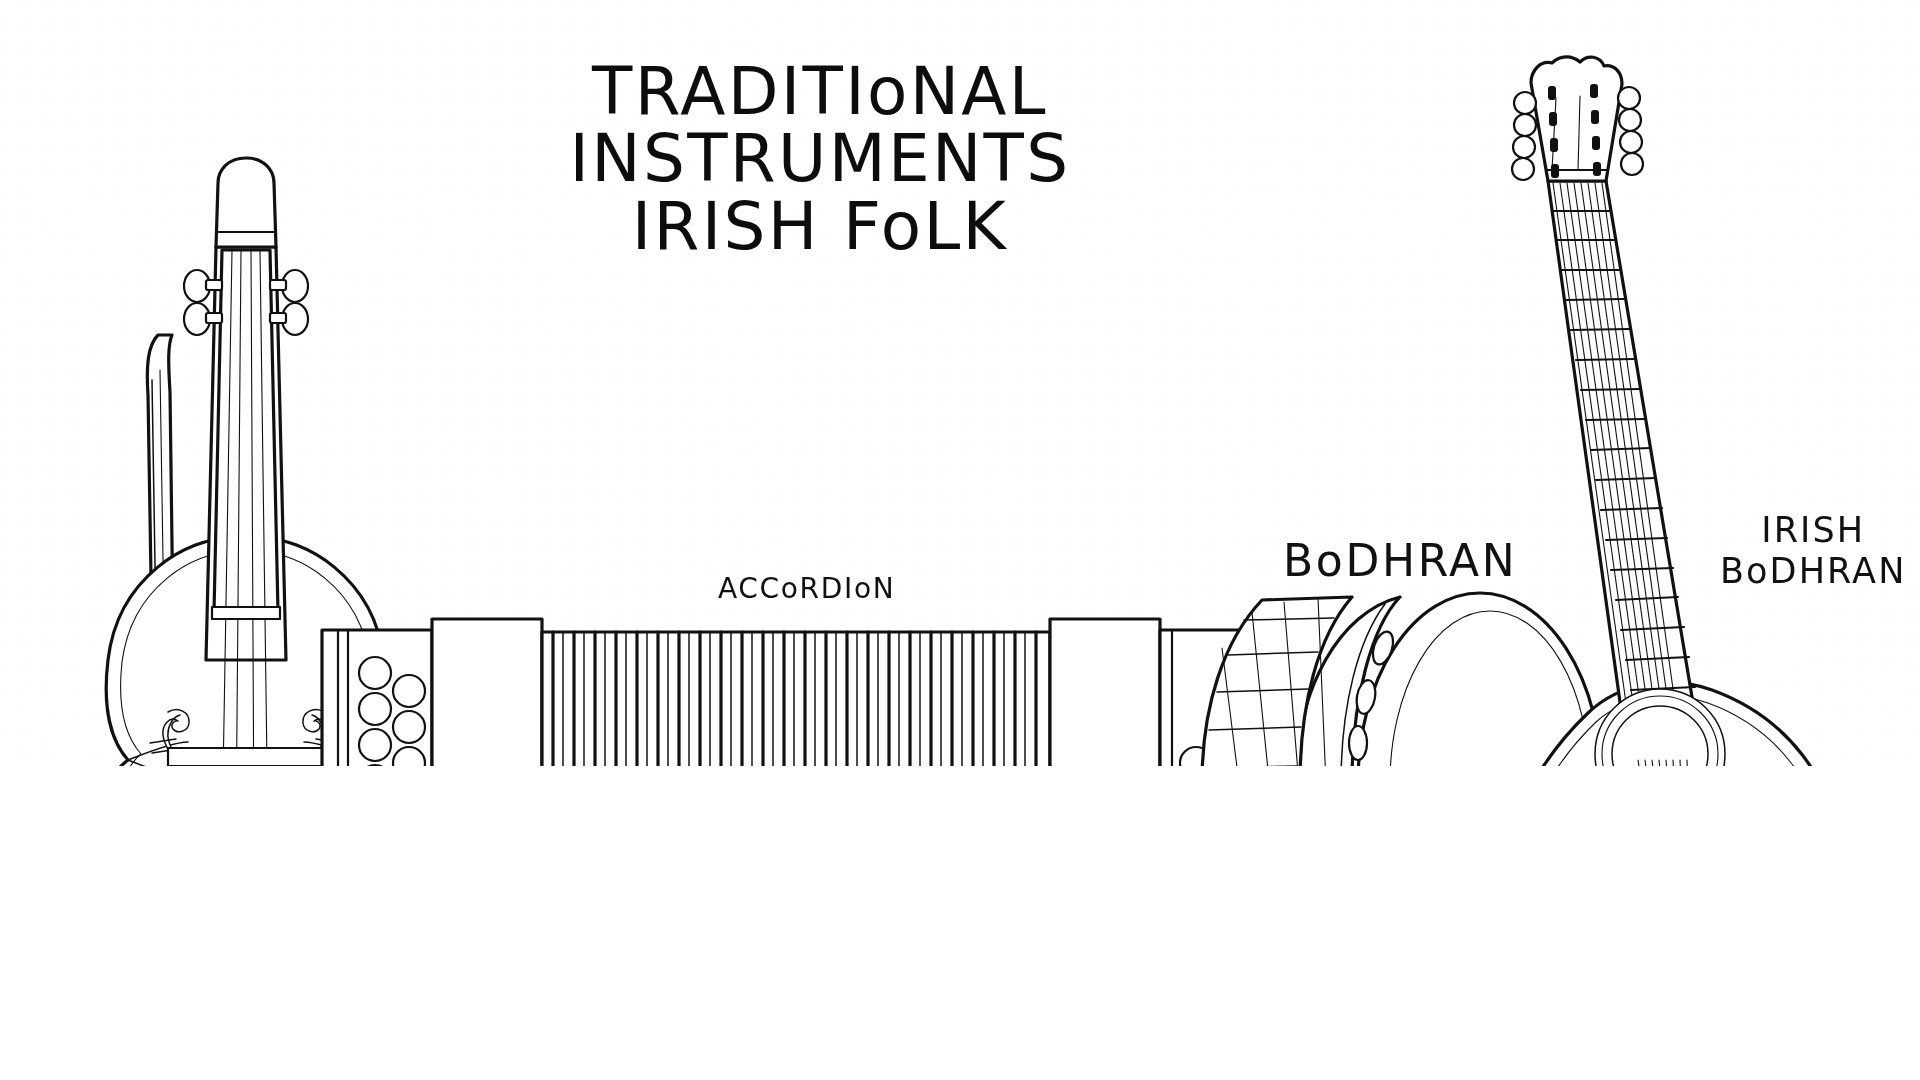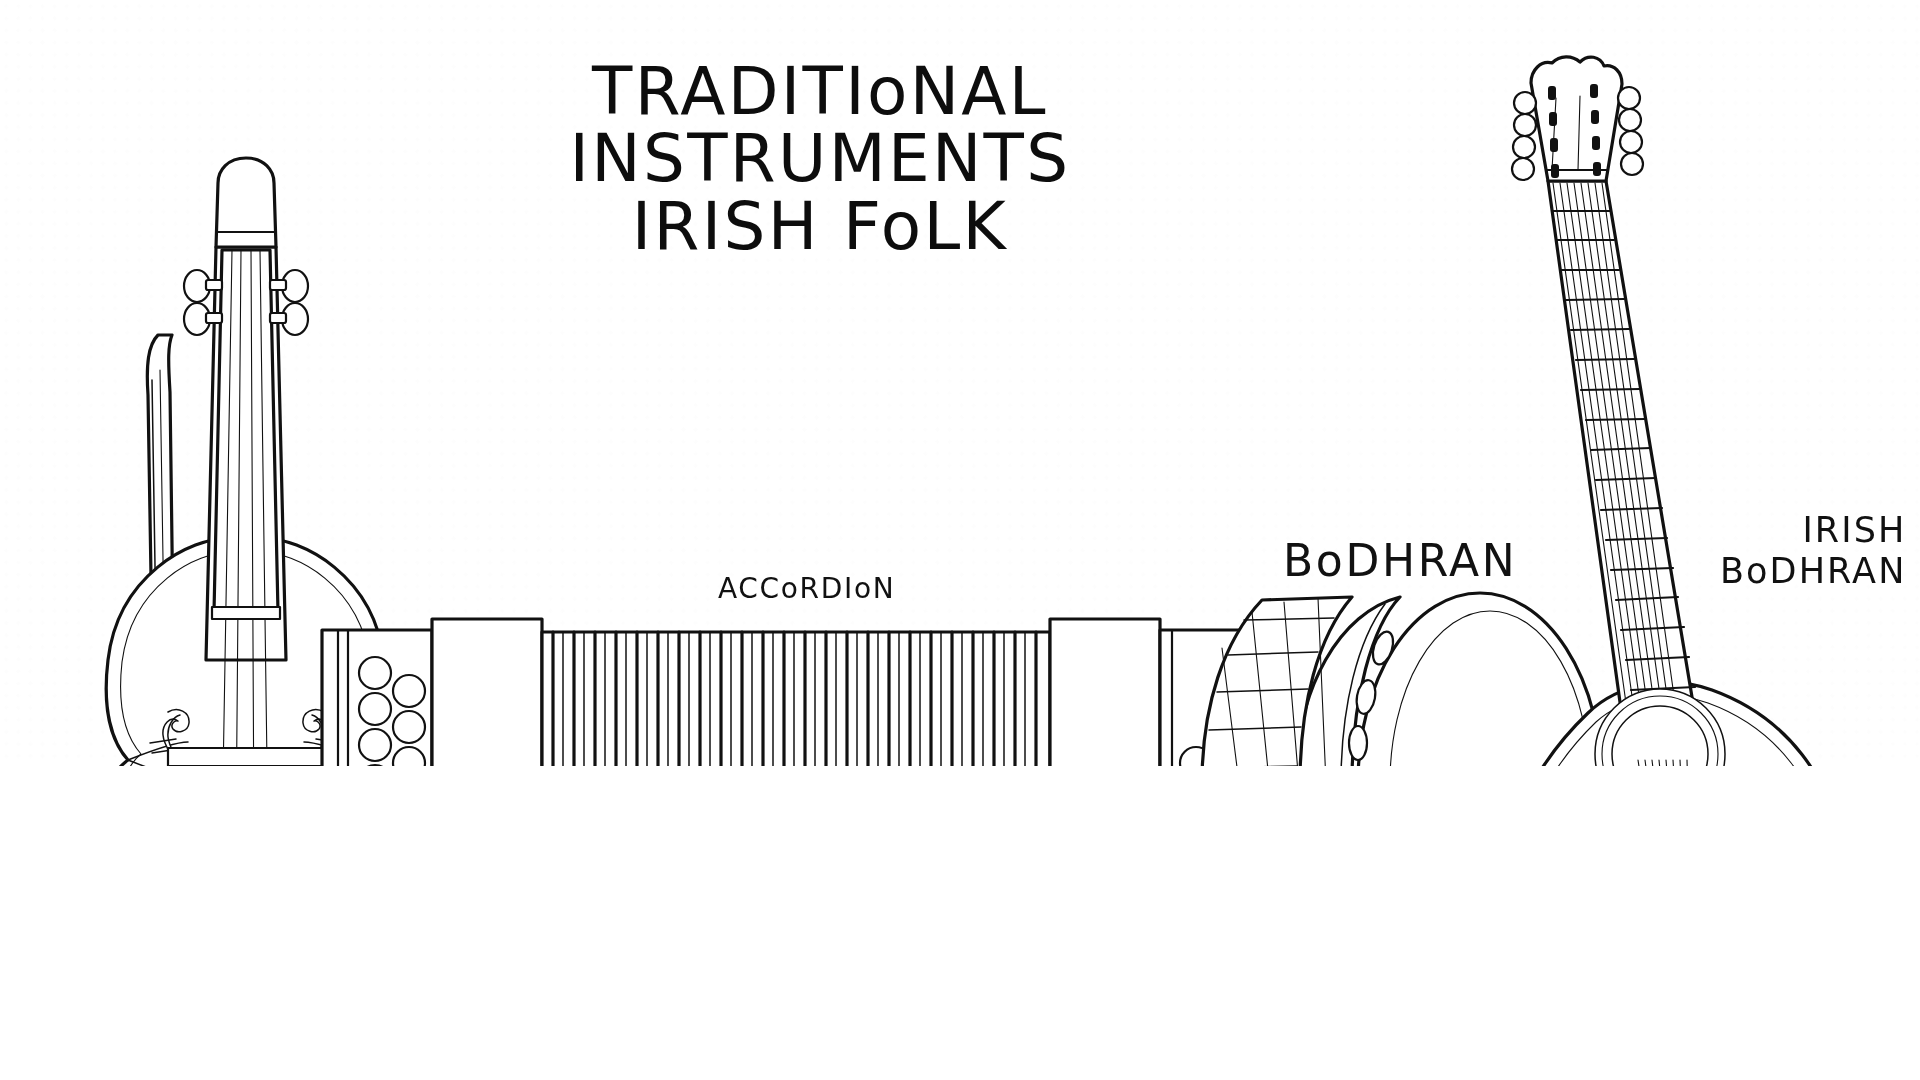--- a/index.html
+++ b/index.html
@@ -548,19 +548,19 @@
     <div>TRADITIoNAL</div>
     <div>INSTRUMENTS</div>
     <div>IRISH FoLK</div>
   </div>
 
 
   <div class="label" style="left:718px; top:572px; font-size:28px;">ACCoRDIoN</div>
 
   <div class="label" style="left:1283px; top:535px; font-size:44px;">BoDHRAN</div>
 
-  <div style="position:absolute; left:1720px; top:510px; font-size:35px; color:#111; letter-spacing:.06em; text-align:right; line-height:1.18; font-family:'DejaVu Sans', sans-serif;">
+  <div style="position:absolute; left:1720px; top:510px; font-size:35px; color:#111; letter-spacing:.06em; text-align:center; line-height:1.18; font-family:'DejaVu Sans', sans-serif;">
     <div>IRISH</div>
     <div>BoDHRAN</div>
   </div>
 
 
 </div>
 
 </body></html>

